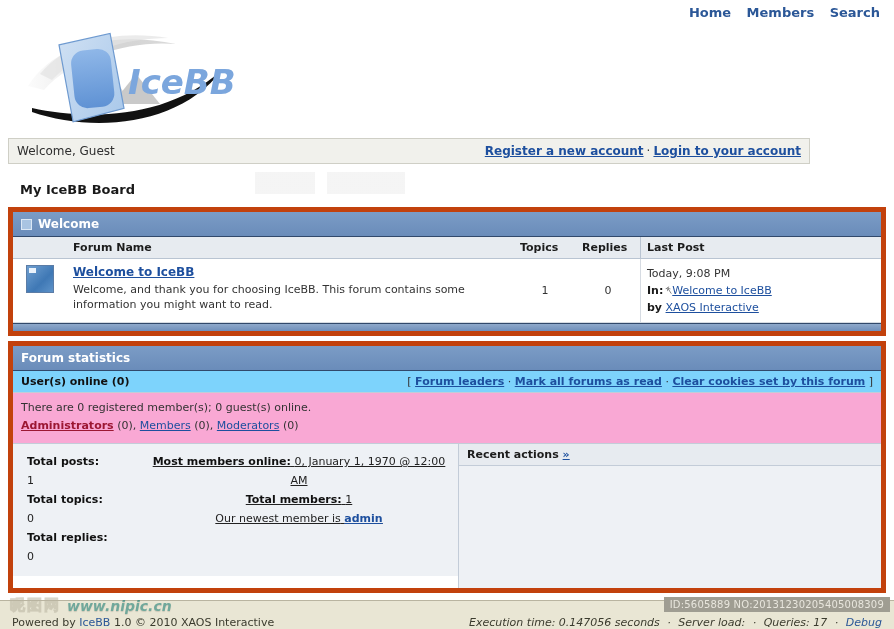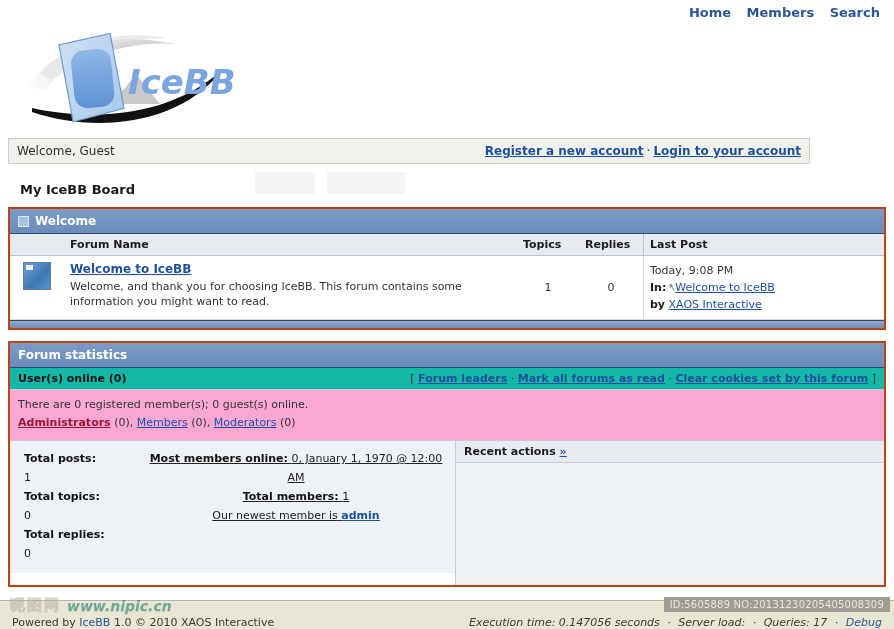--- a/index.html
+++ b/index.html
@@ -80,21 +80,21 @@
     font-size: 13px;
     font-weight: bold;
     color: #1a1a1a;
   }
 
   
   .panel {
     position: absolute;
     left: 8px;
     width: 878px;
-    border: 2px solid #c2410c;
+    border: 5px solid #c2410c;
     box-sizing: border-box;
     background: #ffffff;
   }
   .panel-head {
     background: #6f92c0;
     background: linear-gradient(to bottom, #7b9cc6 0%, #6a8cba 100%);
     color: #ffffff;
     font-weight: bold;
     font-size: 12px;
     padding: 5px 8px;
@@ -179,21 +179,21 @@
   }
   .panel-foot {
     height: 7px;
     background: linear-gradient(to bottom, #8fa9cb 0%, #6f8fba 100%);
     border-top: 1px solid #31496b;
   }
 
   
   .statsbar {
     display: flex;
-    background: #14b8a6;
+    background: #7dd3fc;
     border-bottom: 1px solid #c3ccd8;
     padding: 4px 8px;
     font-size: 11px;
   }
   .statsbar .sb-left { font-weight: bold; color: #111; }
   .statsbar .sb-right { margin-left: auto; color: #333; }
   .statsbar .sb-right a {
     color: #1d4f9e;
     font-weight: bold;
     text-decoration: underline;

